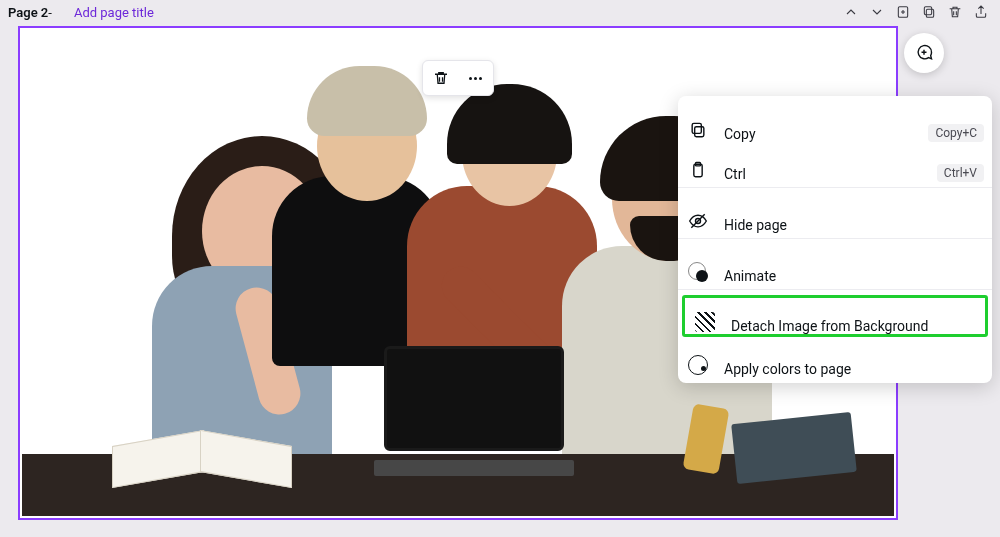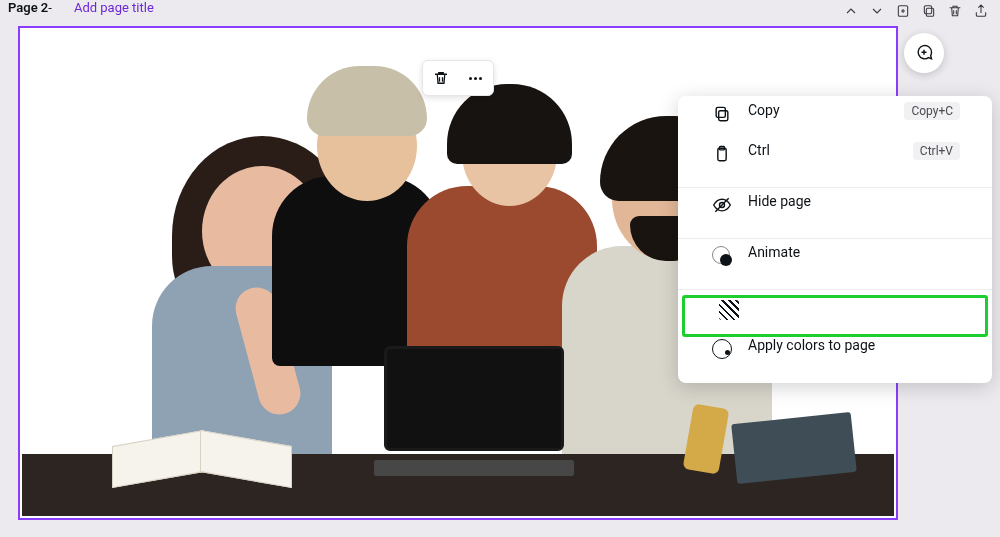--- a/index.html
+++ b/index.html
@@ -1,17 +1,17 @@
 <!DOCTYPE html>
 <html><head>
 <meta charset="utf-8">
 <style>
 html,body{margin:0;padding:0;width:1000px;height:537px;background:#eceaee;font-family:-apple-system,BlinkMacSystemFont,'Segoe UI',Roboto,sans-serif;overflow:hidden}
 *{box-sizing:border-box}
-.topbar{position:absolute;top:0;left:0;right:0;height:24px;display:flex;padding:0 8px;color:#0d1216;font-size:13px}
+.topbar{position:absolute;top:0;left:0;right:0;height:24px;display:flex;align-items:center;padding:0 8px;color:#0d1216;font-size:13px}
 .topbar .title{font-weight:600}
 .topbar .sub{color:#6d28d9;margin-left:22px}
 .topbar .spacer{flex:1}
 .topbar .ico{width:22px;height:22px;display:flex;align-items:center;justify-content:center;color:#3a3a42;margin-left:4px;cursor:pointer}
 .topbar svg{width:16px;height:16px;stroke:currentColor;fill:none;stroke-width:1.6}
 
 .canvas{position:absolute;top:26px;left:18px;width:880px;height:494px;background:#fff;border:2px solid #8b3dff}
 .photo{position:absolute;inset:2px;overflow:hidden}
 
 
@@ -64,21 +64,21 @@
 .minibar svg{width:18px;height:18px;stroke:currentColor;fill:none;stroke-width:1.7}
 .dots{display:flex;gap:2px}
 .dots span{width:3px;height:3px;border-radius:50%;background:#0d1216}
 
 
 .fab{position:absolute;top:33px;right:56px;width:40px;height:40px;background:#fff;border-radius:50%;box-shadow:0 2px 8px rgba(0,0,0,.18);display:flex;align-items:center;justify-content:center;cursor:pointer}
 .fab svg{width:20px;height:20px;stroke:#0d1216;fill:none;stroke-width:1.7}
 
 
 .cmenu{position:absolute;top:96px;left:678px;width:314px;background:#fff;border-radius:8px;box-shadow:0 4px 20px rgba(0,0,0,.18);padding:6px 0}
-.mi{display:flex;align-items:flex-start;height:40px;padding:0 32px;cursor:pointer;color:#0d1216;font-size:14px}
+.mi{display:flex;align-items:flex-end;height:40px;padding:0 8px;cursor:pointer;color:#0d1216;font-size:14px}
 .mi .micon{width:24px;height:24px;margin-right:14px;display:flex;align-items:center;justify-content:center;color:#0d1216}
 .mi .micon svg{width:20px;height:20px;stroke:currentColor;fill:none;stroke-width:1.7}
 .mi .lbl{flex:1}
 .mi .kbd{font-size:12px;color:#4a4a52;background:#f1f1f3;border-radius:4px;padding:2px 7px}
 .sep{height:1px;background:#ececf0;margin:5px 0}
 .mi.hl{border:3px solid #1ece2f;border-radius:3px;margin:0 4px;height:42px}
 .hatch{width:20px;height:20px;background:repeating-linear-gradient(45deg,#0d1216 0 2px,transparent 2px 5px);border-radius:3px}
 .anim-ico{position:relative;width:20px;height:20px}
 .anim-ico::before{content:"";position:absolute;left:0;top:0;width:16px;height:16px;border:1.6px solid #888;border-radius:50%}
 .anim-ico::after{content:"";position:absolute;right:0;bottom:0;width:12px;height:12px;background:#0d1216;border-radius:50%}
@@ -222,20 +222,21 @@
     <span class="micon">
         <span class="anim-ico"></span>
       </span>
     <span class="lbl">Animate</span>
   </div>
   <div class="sep"></div>
   <div class="mi hl">
     <span class="micon">
         <span class="hatch"></span>
       </span>
+    <span class="lbl">Detach Image from Background</span>
   </div>
   <div class="mi">
     <span class="micon">
         <span class="palette"></span>
       </span>
     <span class="lbl">Apply colors to page</span>
   </div>
 </div>
 
 </body></html>

